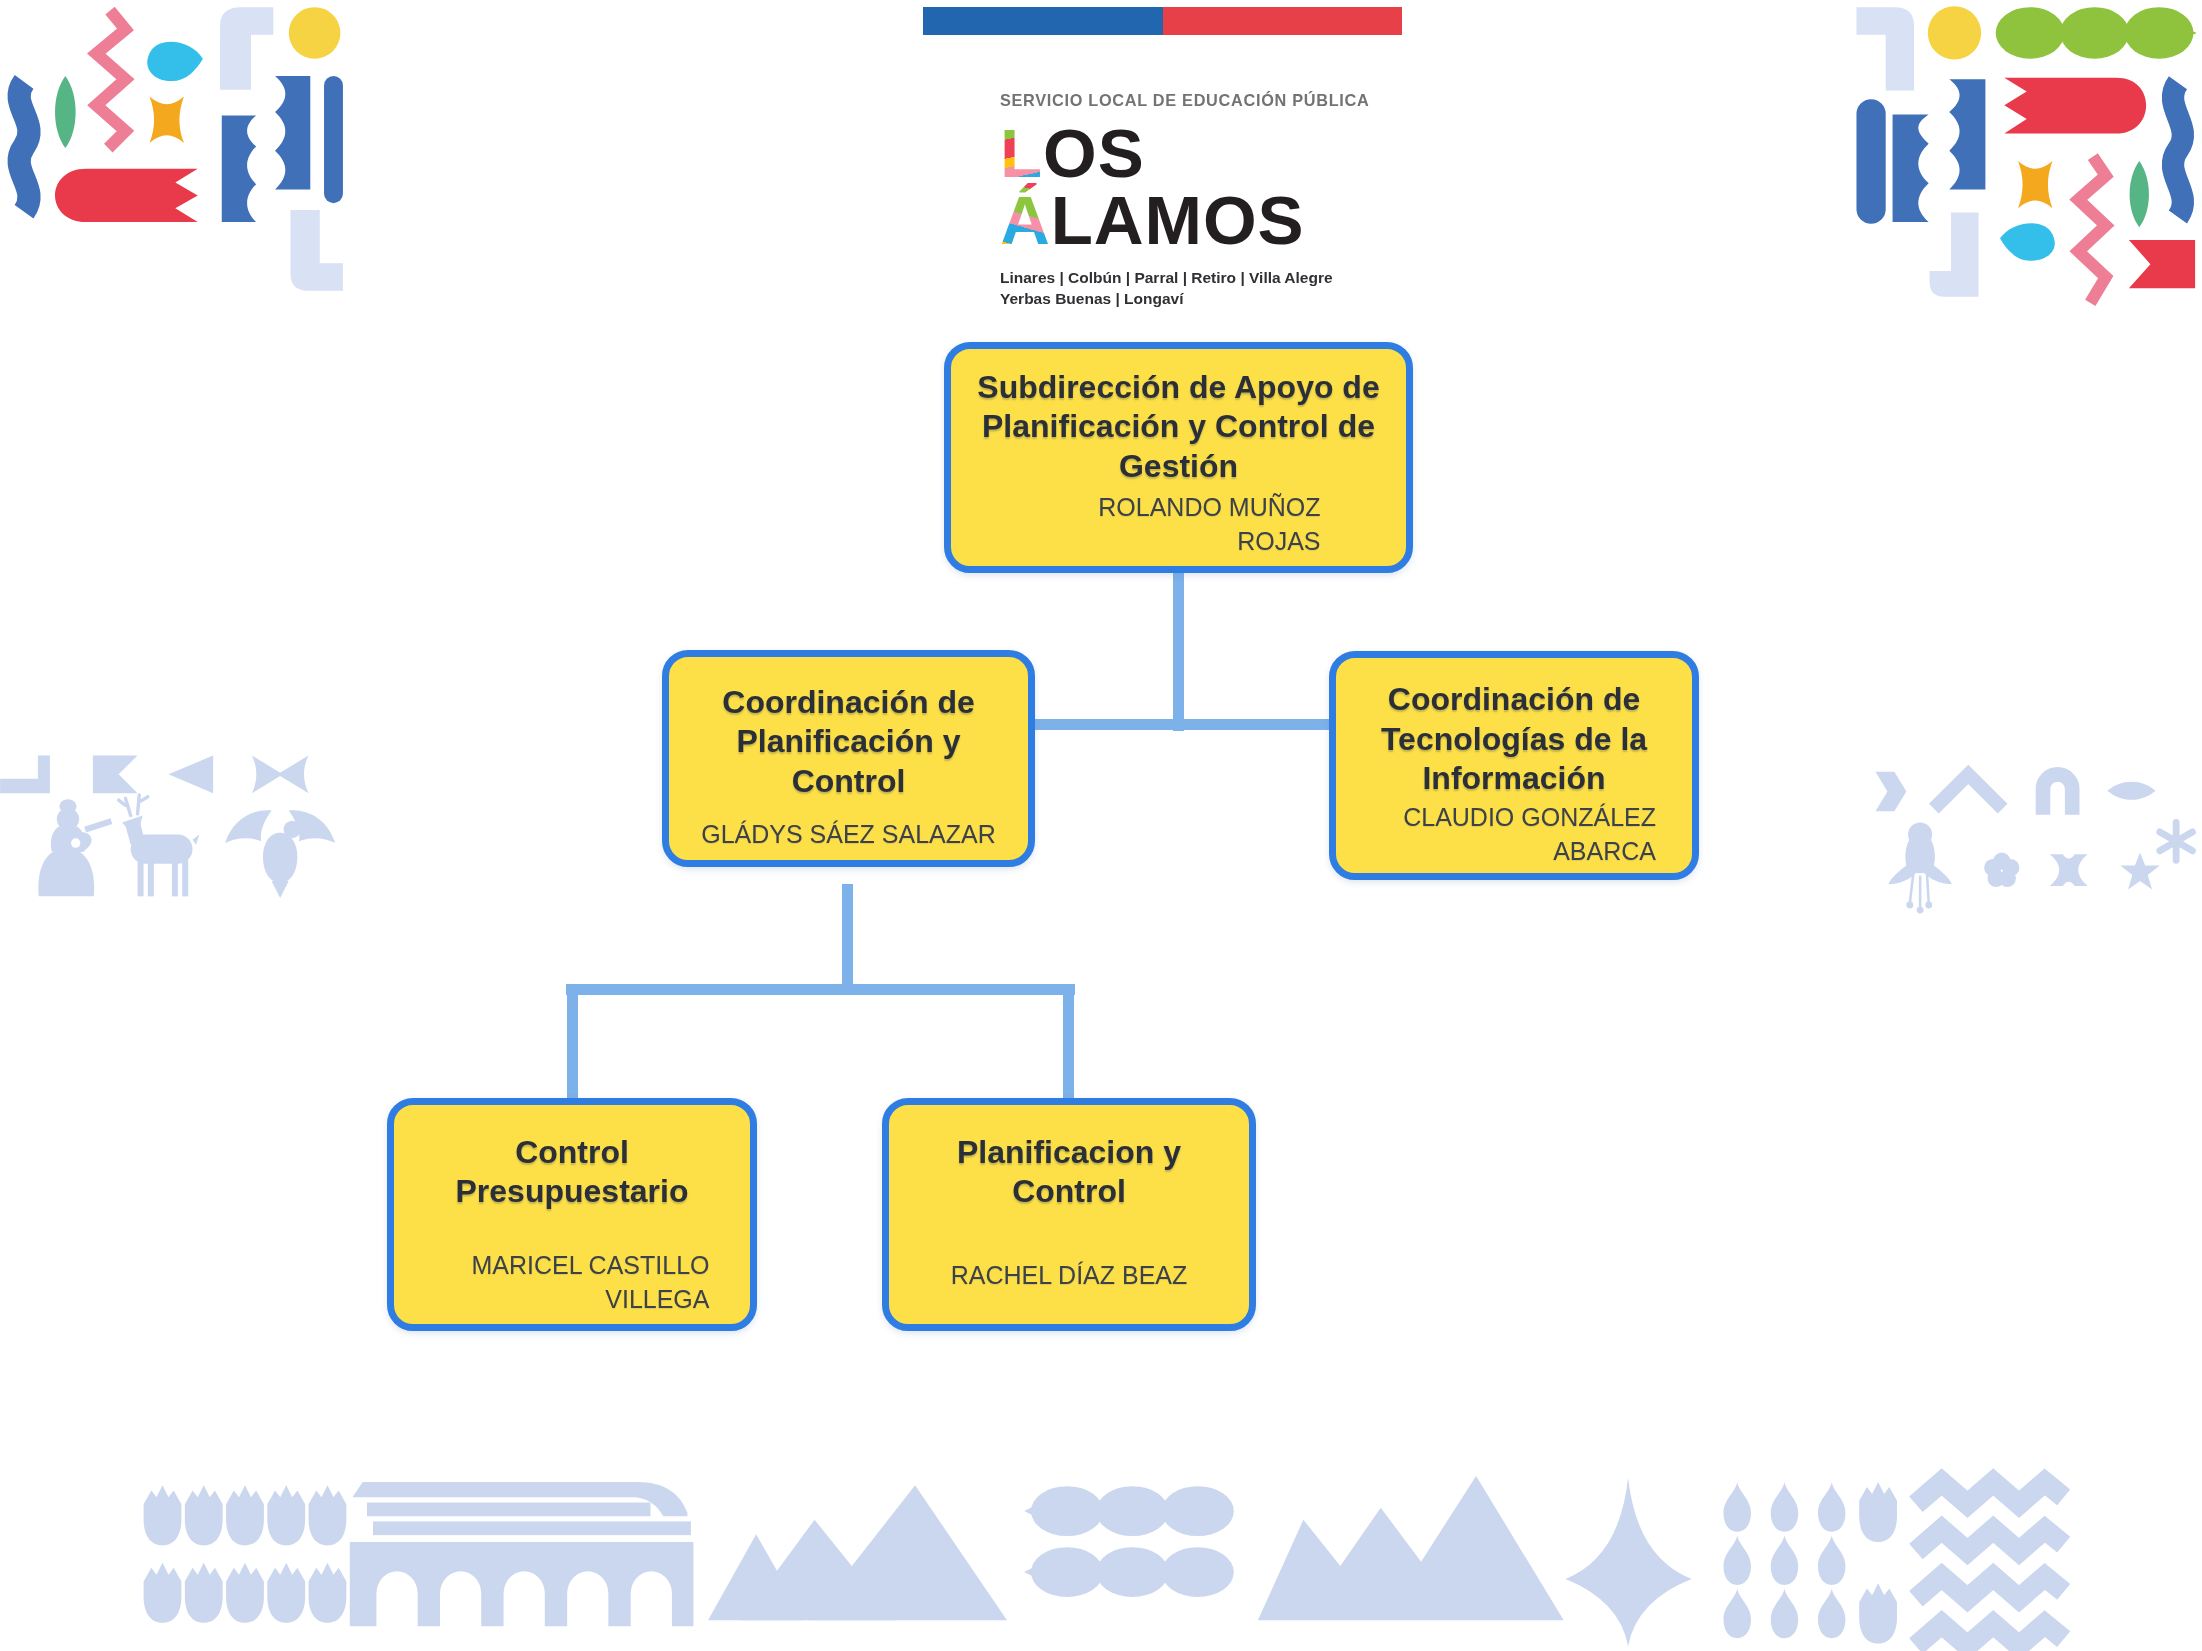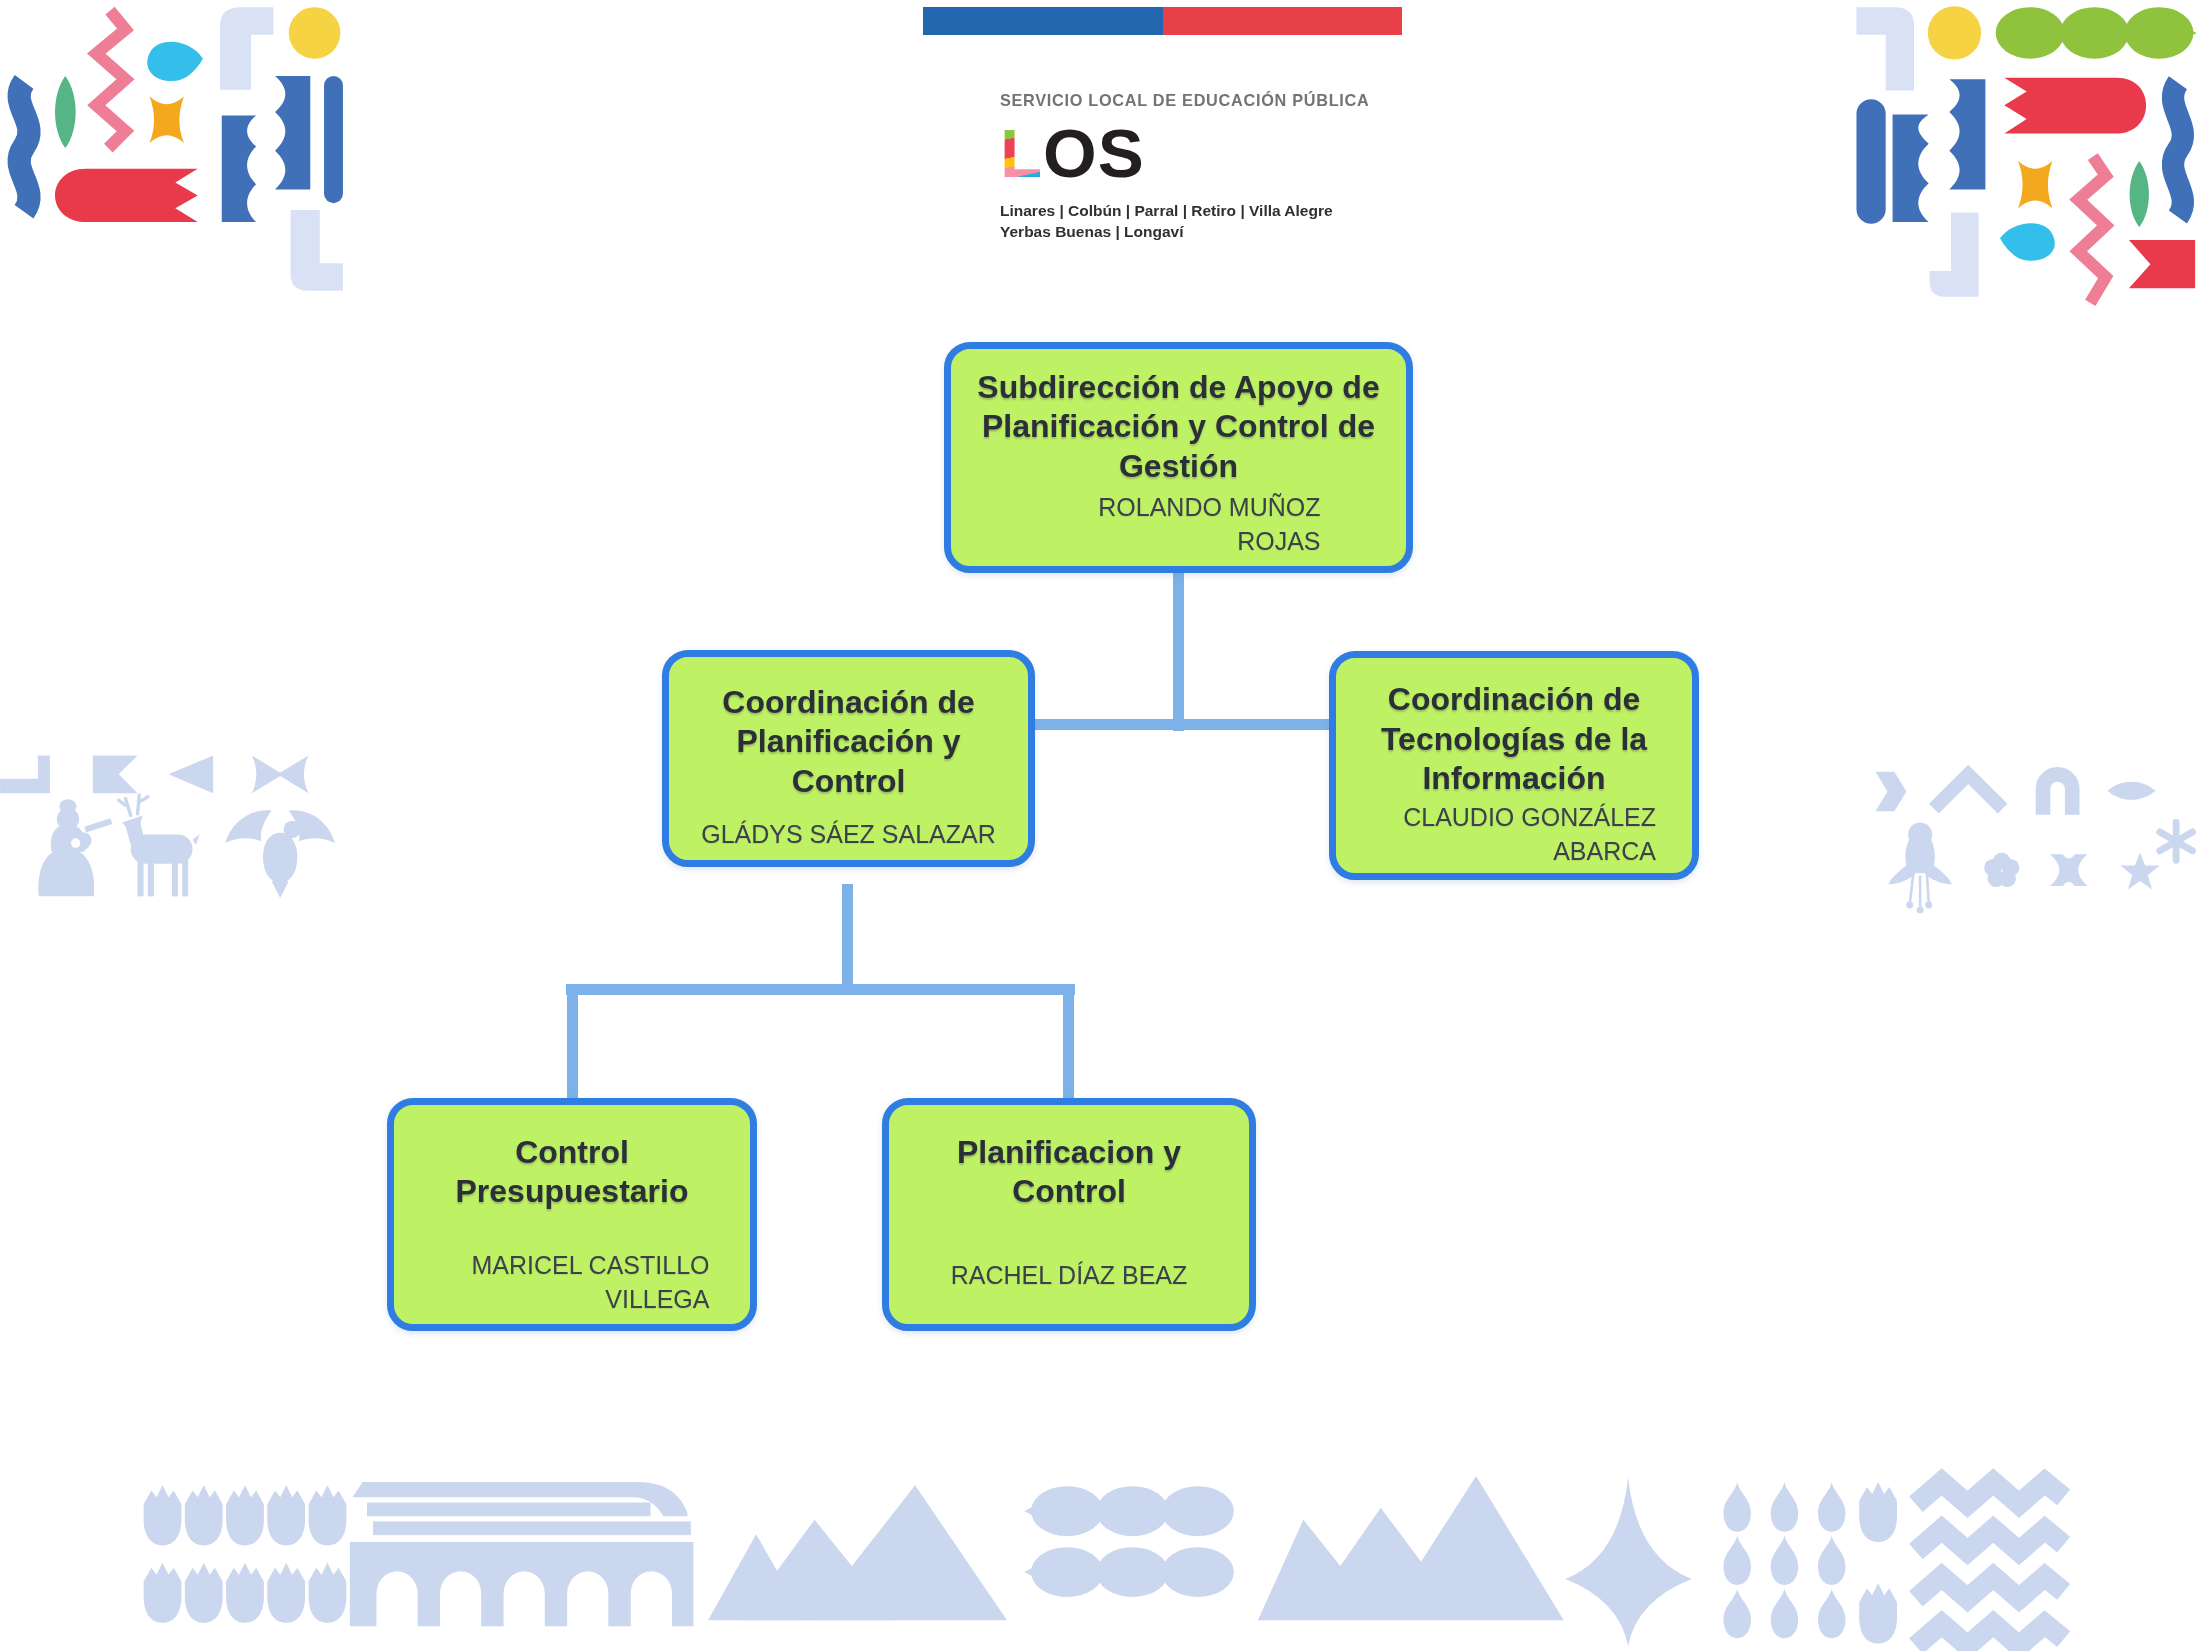--- a/index.html
+++ b/index.html
@@ -37,21 +37,21 @@
   .grad-letter{color:transparent;background-clip:text;-webkit-background-clip:text;}
   .l-grad{background-image:linear-gradient(168deg,#8cc63f 0%,#8cc63f 30%,#ef4155 30%,#ef4155 52%,#ffc20e 52%,#ffc20e 63%,#f590a6 63%,#f590a6 76%,#29aae1 76%,#29aae1 100%);}
   .a-grad{background-image:linear-gradient(196deg,#ef4155 0%,#ef4155 14%,#8cc63f 14%,#8cc63f 44%,#f590a6 44%,#f590a6 58%,#29aae1 58%,#29aae1 80%,#ffc20e 80%,#ffc20e 100%);}
   .logo-communes{font-size:15.5px;font-weight:bold;color:#2f3033;line-height:1.32;white-space:nowrap;}
   .logo-communes.first{margin-top:13.8px;}
 
   
   .conn{position:absolute;background:var(--conn-blue);z-index:1;}
 
   
-  .node{position:absolute;z-index:2;background:#bef264;border:7.7px solid var(--border-blue);
+  .node{position:absolute;z-index:2;background:#fde047;border:7.7px solid var(--border-blue);
         border-radius:26px;box-sizing:border-box;display:flex;flex-direction:column;align-items:center;
         padding-top:19px;box-shadow:0 2.6px 6px rgba(90,120,170,.18);}
   .node-title{font-weight:bold;font-size:32px;line-height:1.23;color:var(--ink);text-align:center;
               text-shadow:0 1.7px 1.7px rgba(80,80,80,.32);}
   .node-person{font-size:25px;line-height:1.35;color:var(--ink-soft);text-align:right;
                text-shadow:0 0.9px 0.9px rgba(120,120,120,.22);}
 
   
   .deco{position:absolute;z-index:0;}
 </style>
@@ -223,20 +223,21 @@
   </svg>
 
   <div class="flagbar">
     <div class="half flag-blue"></div>
     <div class="half flag-red"></div>
   </div>
 
   <div class="logo">
     <div class="logo-service">SERVICIO LOCAL DE EDUCACIÓN PÚBLICA</div>
     <div class="logo-name"><span class="grad-letter l-grad">L</span><span>OS</span></div>
+    <div class="logo-name"><span class="grad-letter a-grad">Á</span><span>LAMOS</span></div>
     <div class="logo-communes first">Linares | Colbún | Parral | Retiro | Villa Alegre</div>
     <div class="logo-communes">Yerbas Buenas | Longaví</div>
   </div>
 
   <div class="conn" style="left:1173px;top:570px;width:11.2px;height:161px;"></div>
   <div class="conn" style="left:1032px;top:719px;width:297px;height:11.2px;"></div>
   <div class="conn" style="left:842px;top:884px;width:11.2px;height:105px;"></div>
   <div class="conn" style="left:566px;top:984px;width:509px;height:11.2px;"></div>
   <div class="conn" style="left:567px;top:984px;width:11.2px;height:115px;"></div>
   <div class="conn" style="left:1063px;top:984px;width:11.2px;height:115px;"></div>

